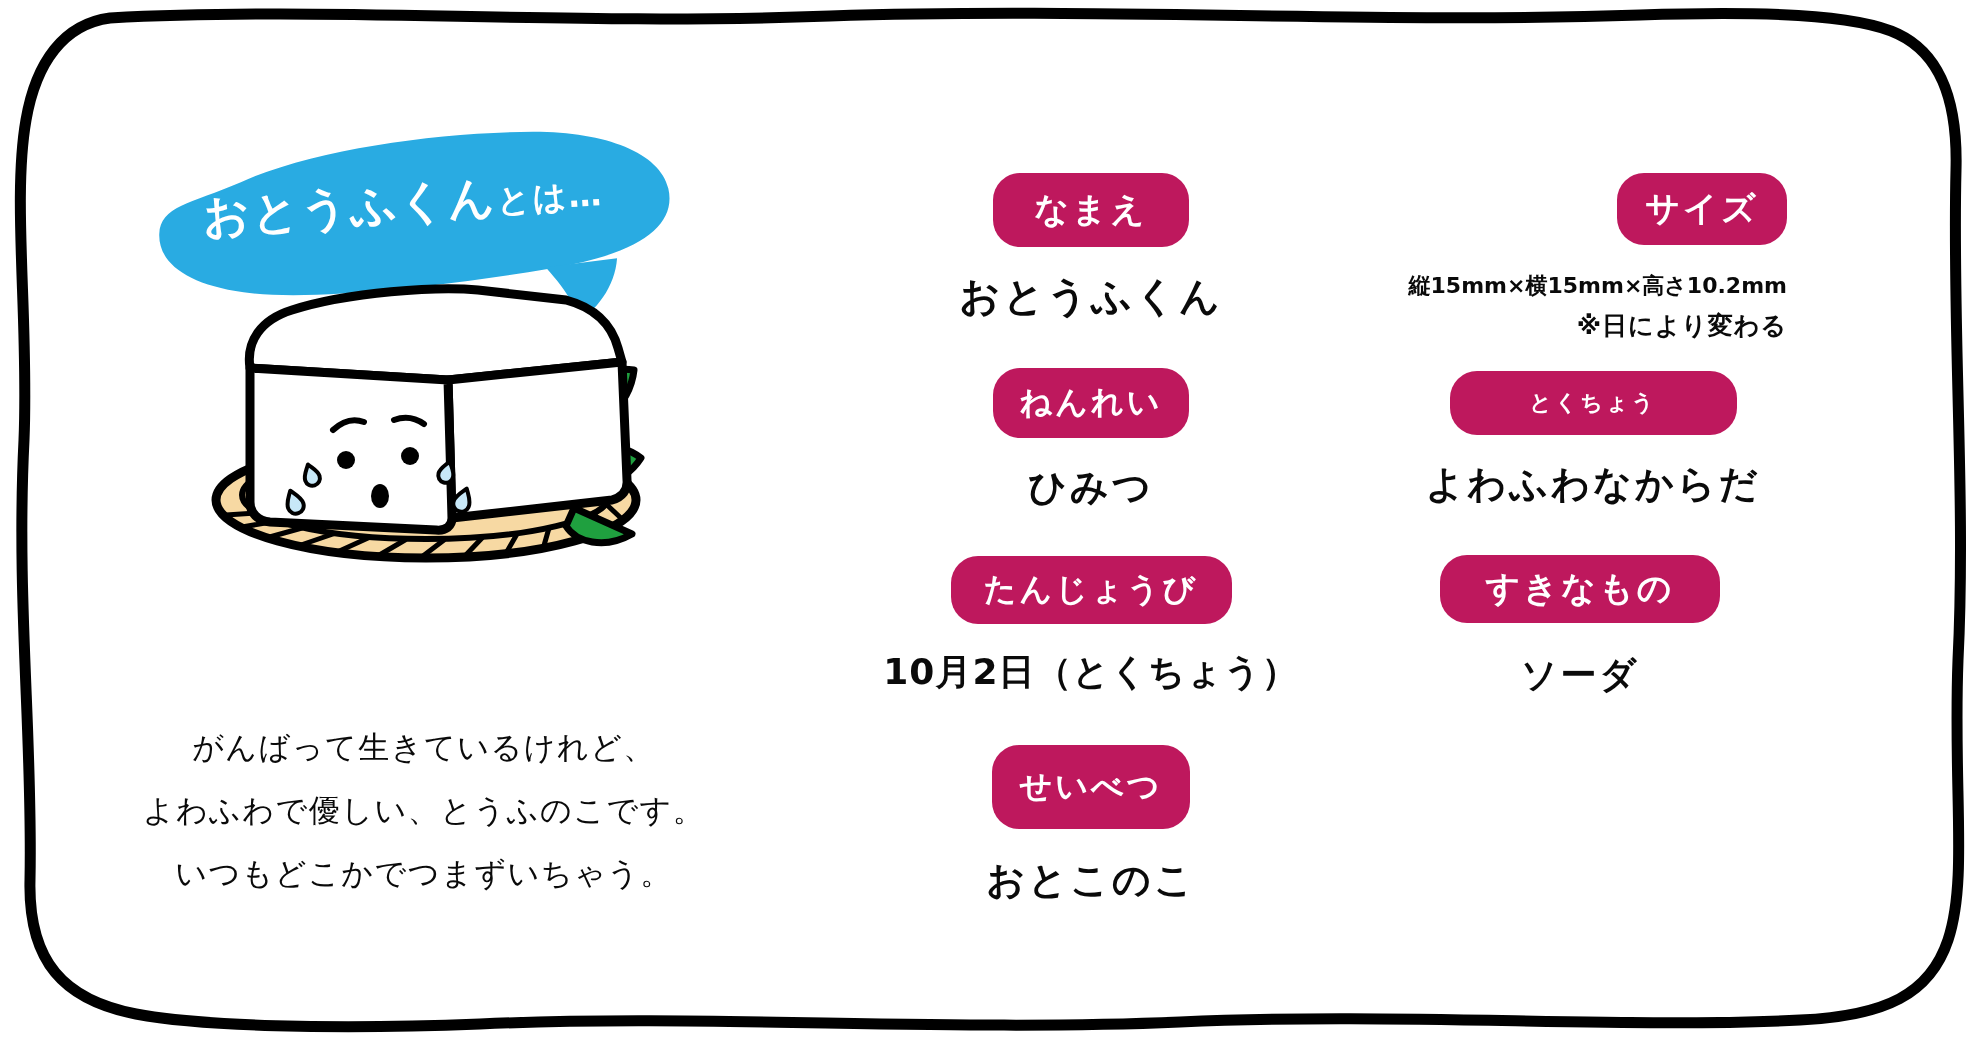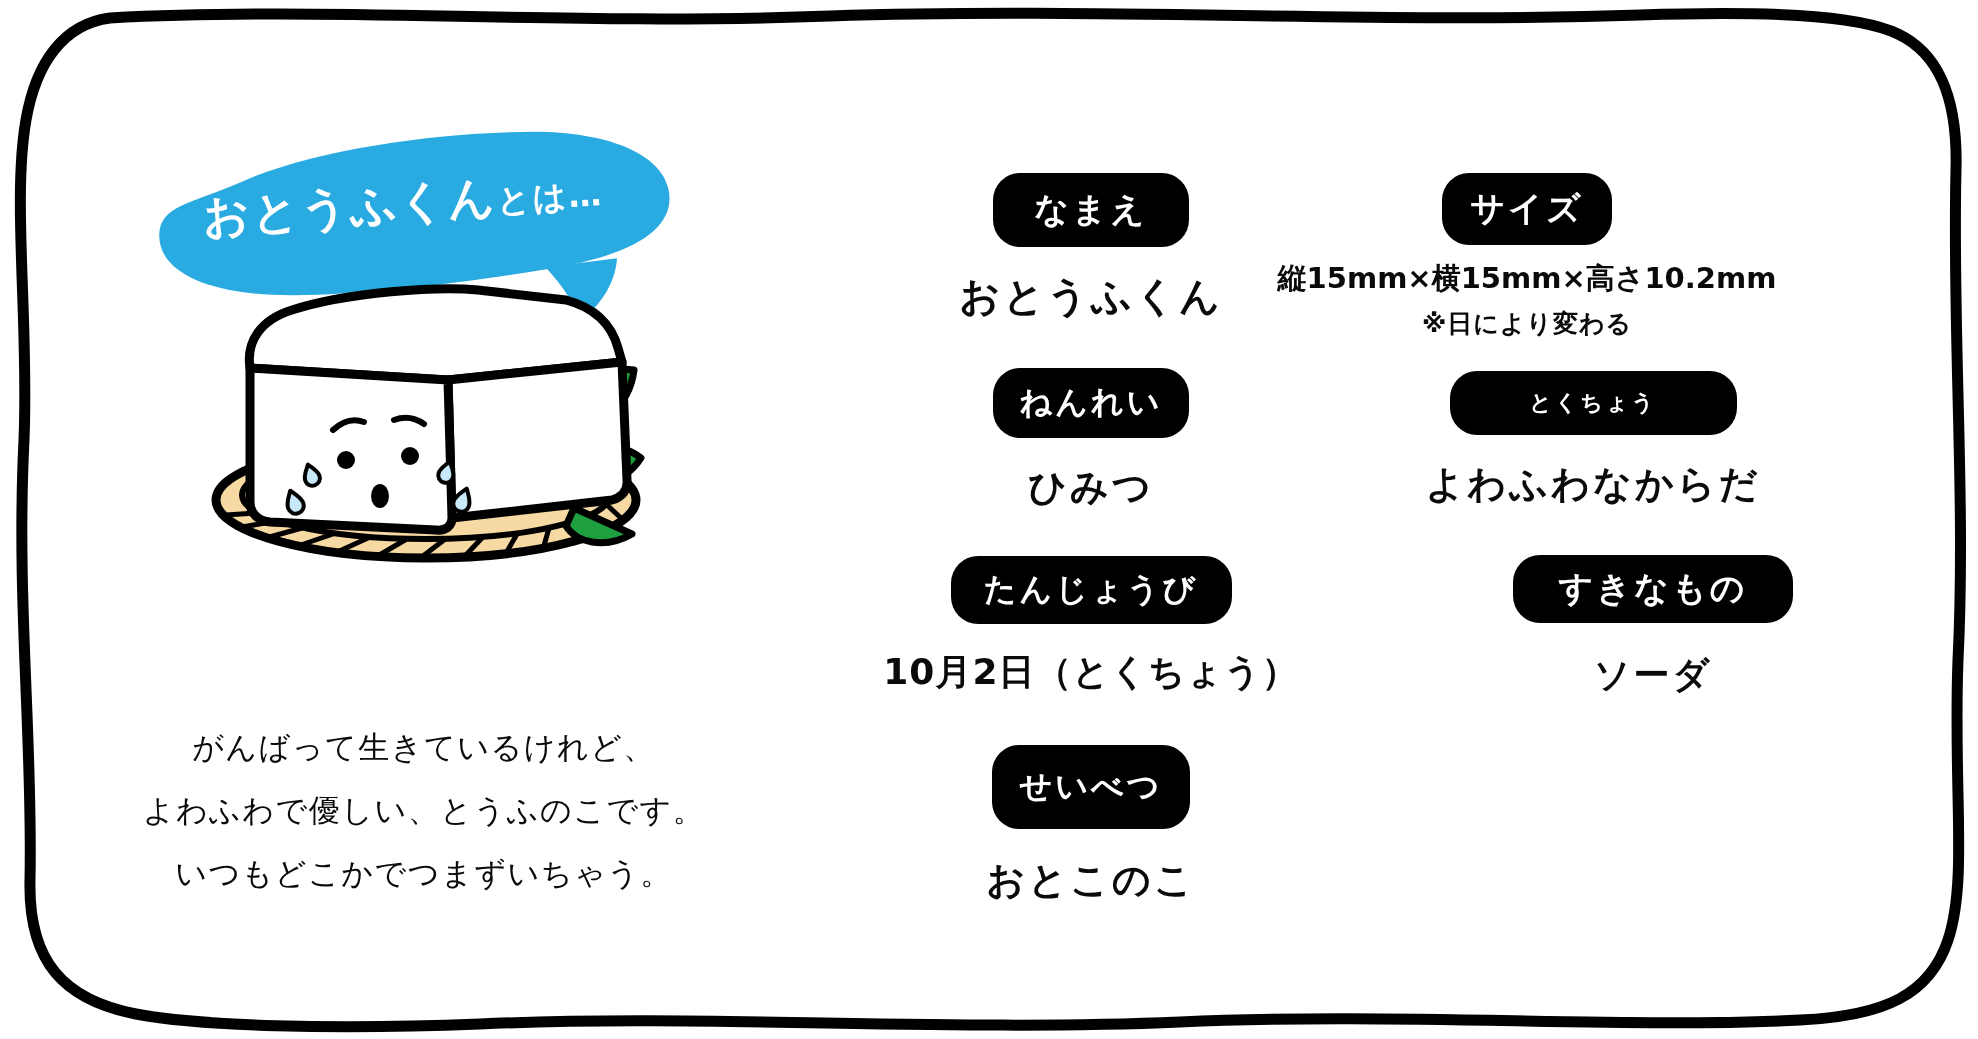--- a/index.html
+++ b/index.html
@@ -19,21 +19,21 @@
   .bubble-text .main{font-size:46px;}
   .bubble-text .suffix{font-size:33px;}
   
   .tofu-svg{position:absolute;left:198px;top:268px;width:448px;height:302px;}
   
   .desc{position:absolute;left:128px;top:716px;width:592px;text-align:center;
     font-size:31px;font-weight:400;line-height:63px;letter-spacing:1.5px;white-space:nowrap;}
   
   .field{position:absolute;display:flex;flex-direction:column;align-items:center;}
   .pill{
-    background:#000000;color:#ffffff;font-weight:700;letter-spacing:3px;
+    background:#be185d;color:#ffffff;font-weight:700;letter-spacing:3px;
     border-radius:27px;display:flex;align-items:center;justify-content:center;
     white-space:nowrap;
   }
   .value{font-weight:700;letter-spacing:3px;white-space:nowrap;text-align:center;}
   .note{font-weight:700;letter-spacing:1px;white-space:nowrap;text-align:center;}
 </style>
 </head>
 <body>
 
 <div class="stage">
@@ -139,29 +139,29 @@
   <div class="field" style="left:881px;top:556px;width:420px;">
     <div class="pill" style="width:281px;height:68px;font-size:32px;">たんじょうび</div>
     <div class="value" style="font-size:36px;margin-top:24px;letter-spacing:1px;">10月2日（とくちょう）</div>
   </div>
 
   <div class="field" style="left:881px;top:745px;width:420px;">
     <div class="pill" style="width:198px;height:84px;font-size:32px;">せいべつ</div>
     <div class="value" style="font-size:38px;margin-top:26px;">おとこのこ</div>
   </div>
 
-  <div class="field" style="left:1267px;top:173px;width:520px;">
+  <div class="field" style="left:1267px;top:173px;width:520px;align-items:flex-end;">
     <div class="pill" style="width:170px;height:72px;font-size:34px;">サイズ</div>
-    <div class="value" style="font-size:29px;margin-top:14px;letter-spacing:0;">縦15mm×横15mm×高さ10.2mm</div>
+    <div class="value" style="font-size:22px;margin-top:26px;letter-spacing:0;">縦15mm×横15mm×高さ10.2mm</div>
     <div class="note" style="font-size:25px;margin-top:8px;">※日により変わる</div>
   </div>
 
   <div class="field" style="left:1383px;top:371px;width:420px;">
     <div class="pill" style="width:287px;height:64px;font-size:22px;">とくちょう</div>
     <div class="value" style="font-size:38px;margin-top:24px;">よわふわなからだ</div>
   </div>
 
-  <div class="field" style="left:1443px;top:555px;width:420px;">
+  <div class="field" style="left:1370px;top:555px;width:420px;">
     <div class="pill" style="width:280px;height:68px;font-size:34px;">すきなもの</div>
     <div class="value" style="font-size:36px;margin-top:28px;">ソーダ</div>
   </div>
 
 </div>
 
 </body></html>

